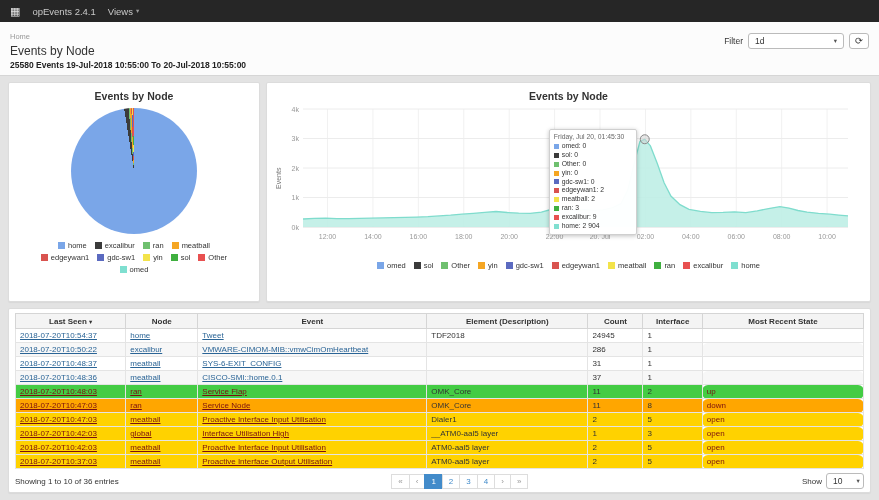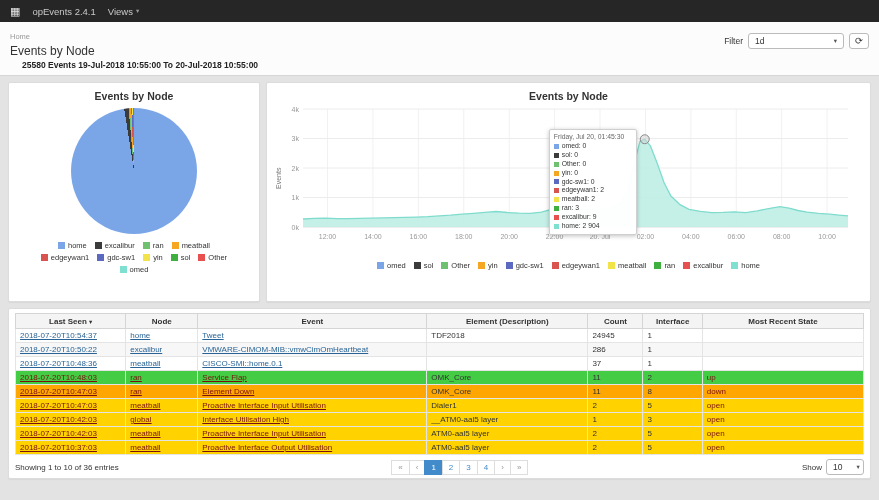--- a/index.html
+++ b/index.html
@@ -14,21 +14,21 @@
   .navbar { height:22px; background:#262626; display:flex; justify-content:space-between; align-items:center; padding:0 10px; font-size:9.5px; }
   .nav-left,.nav-right { display:flex; align-items:center; gap:12px; }
   .logo { color:#e8e8e8; font-size:11px; line-height:1; }
   .brand { color:#fff; }
   .nav-item { color:#c9c9c9; cursor:pointer; display:inline-flex; align-items:center; gap:3px; }
   .caret { font-size:6.5px; color:#9a9a9a; }
   
   .page-header { background:#fcfcfc; border-bottom:1px solid #d6d6d6; padding:3px 10px 5px; display:flex; justify-content:space-between; }
   .breadcrumb { font-size:7.5px; color:#999; text-decoration:none; display:inline-block; }
   .page-title { font-size:12px; color:#333; margin:1px 0 2px; }
-  .page-subtitle { font-size:8.5px; font-weight:bold; color:#222;margin-left:12px; }
+  .page-subtitle { font-size:8.5px; font-weight:bold; color:#222; }
   .ph-right { display:flex; align-items:flex-start; gap:5px; margin-top:8px; }
   .filter-label { font-size:8.5px; margin-top:3px; }
   .sel { background:#fff; border:1px solid #bbb; border-radius:3px; font-size:8.5px; padding:2px 6px; display:inline-flex; align-items:center; gap:14px; cursor:pointer; color:#333; }
   .sel .caret { color:#555; }
   .filter-sel { width:96px; justify-content:space-between; }
   .refresh-btn { border:1px solid #bbb; background:#fff; border-radius:3px; font-size:9.5px; padding:1px 5px; cursor:pointer; color:#333; line-height:1.3; }
   
   .charts-row { display:flex; gap:6px; margin:6px 8px; height:220px; }
   .panel { background:#fff; border:1px solid #dcdcdc; border-radius:2px; box-shadow:0 1px 1px rgba(0,0,0,.05); }
   .pie-panel { width:252px; padding:4px; display:flex; flex-direction:column; align-items:center; }
@@ -56,21 +56,21 @@
   table { width:100%; border-collapse:collapse; font-size:8px; table-layout:fixed; }
   th { background:#f4f4f4; border:1px solid #d5d5d5; padding:2.5px 4px; font-weight:bold; text-align:center; cursor:pointer; white-space:nowrap; overflow:hidden; }
   th .caret { color:#333; margin-left:2px; }
   td { border:1px solid #e4e4e4; padding:2px 4px; white-space:nowrap; overflow:hidden; }
   tbody tr.plain:nth-child(even) { background:#f7f7f7; }
   tr.green  { background:#44cc44; }
   tr.orange { background:#ffa600; }
   tr.yellow { background:#ffd200; }
   td a { color:#2a6496; text-decoration:underline; cursor:pointer; }
   tr.green td a, tr.orange td a, tr.yellow td a { color:#7a1010; }
-  td.state { color:#7a1010; }
+  td.state { color:#7a1010;border-radius:6px; }
   .table-footer { display:flex; align-items:center; justify-content:space-between; margin-top:4px; font-size:8px; }
   .pagination { display:flex; }
   .page-btn { border:1px solid #ddd; background:#fff; color:#428bca; font-size:8px; padding:2px 6px; margin-left:-1px; cursor:pointer; text-decoration:none; }
   .page-btn.navb { color:#999; }
   .page-btn.active { background:#428bca; border-color:#428bca; color:#fff; }
   .show-wrap { display:flex; align-items:center; gap:4px; }
   .show-sel { width:38px; justify-content:space-between; }
 </style>
 </head>
 <body>
@@ -322,41 +322,50 @@
         <tr class="plain">
           <td><a>2018-07-20T10:50:22</a></td>
           <td><a>excalibur</a></td>
           <td><a>VMWARE-CIMOM-MIB::vmwCimOmHeartbeat</a></td>
           <td></td>
           <td>286</td>
           <td>1</td>
           <td class="state"></td>
         </tr>
         <tr class="plain">
+          <td><a>2018-07-20T10:48:37</a></td>
+          <td><a>meatball</a></td>
+          <td><a>SYS-6-EXIT_CONFIG</a></td>
+          <td></td>
+          <td>31</td>
+          <td>1</td>
+          <td class="state"></td>
+        </tr>
+        <tr class="plain">
           <td><a>2018-07-20T10:48:36</a></td>
           <td><a>meatball</a></td>
           <td><a>CISCO-SMI::home.0.1</a></td>
           <td></td>
           <td>37</td>
           <td>1</td>
           <td class="state"></td>
         </tr>
         <tr class="green">
           <td><a>2018-07-20T10:48:03</a></td>
           <td><a>ran</a></td>
           <td><a>Service Flap</a></td>
           <td>OMK_Core</td>
           <td>11</td>
           <td>2</td>
           <td class="state">up</td>
         </tr>
         <tr class="orange">
           <td><a>2018-07-20T10:47:03</a></td>
           <td><a>ran</a></td>
-          <td><a>Element Down</a></td>
+          <td><a>Service Node</a></td>
           <td>OMK_Core</td>
           <td>11</td>
           <td>8</td>
           <td class="state">down</td>
         </tr>
         <tr class="yellow">
           <td><a>2018-07-20T10:47:03</a></td>
           <td><a>meatball</a></td>
           <td><a>Proactive Interface Input Utilisation</a></td>
           <td>Dialer1</td>

